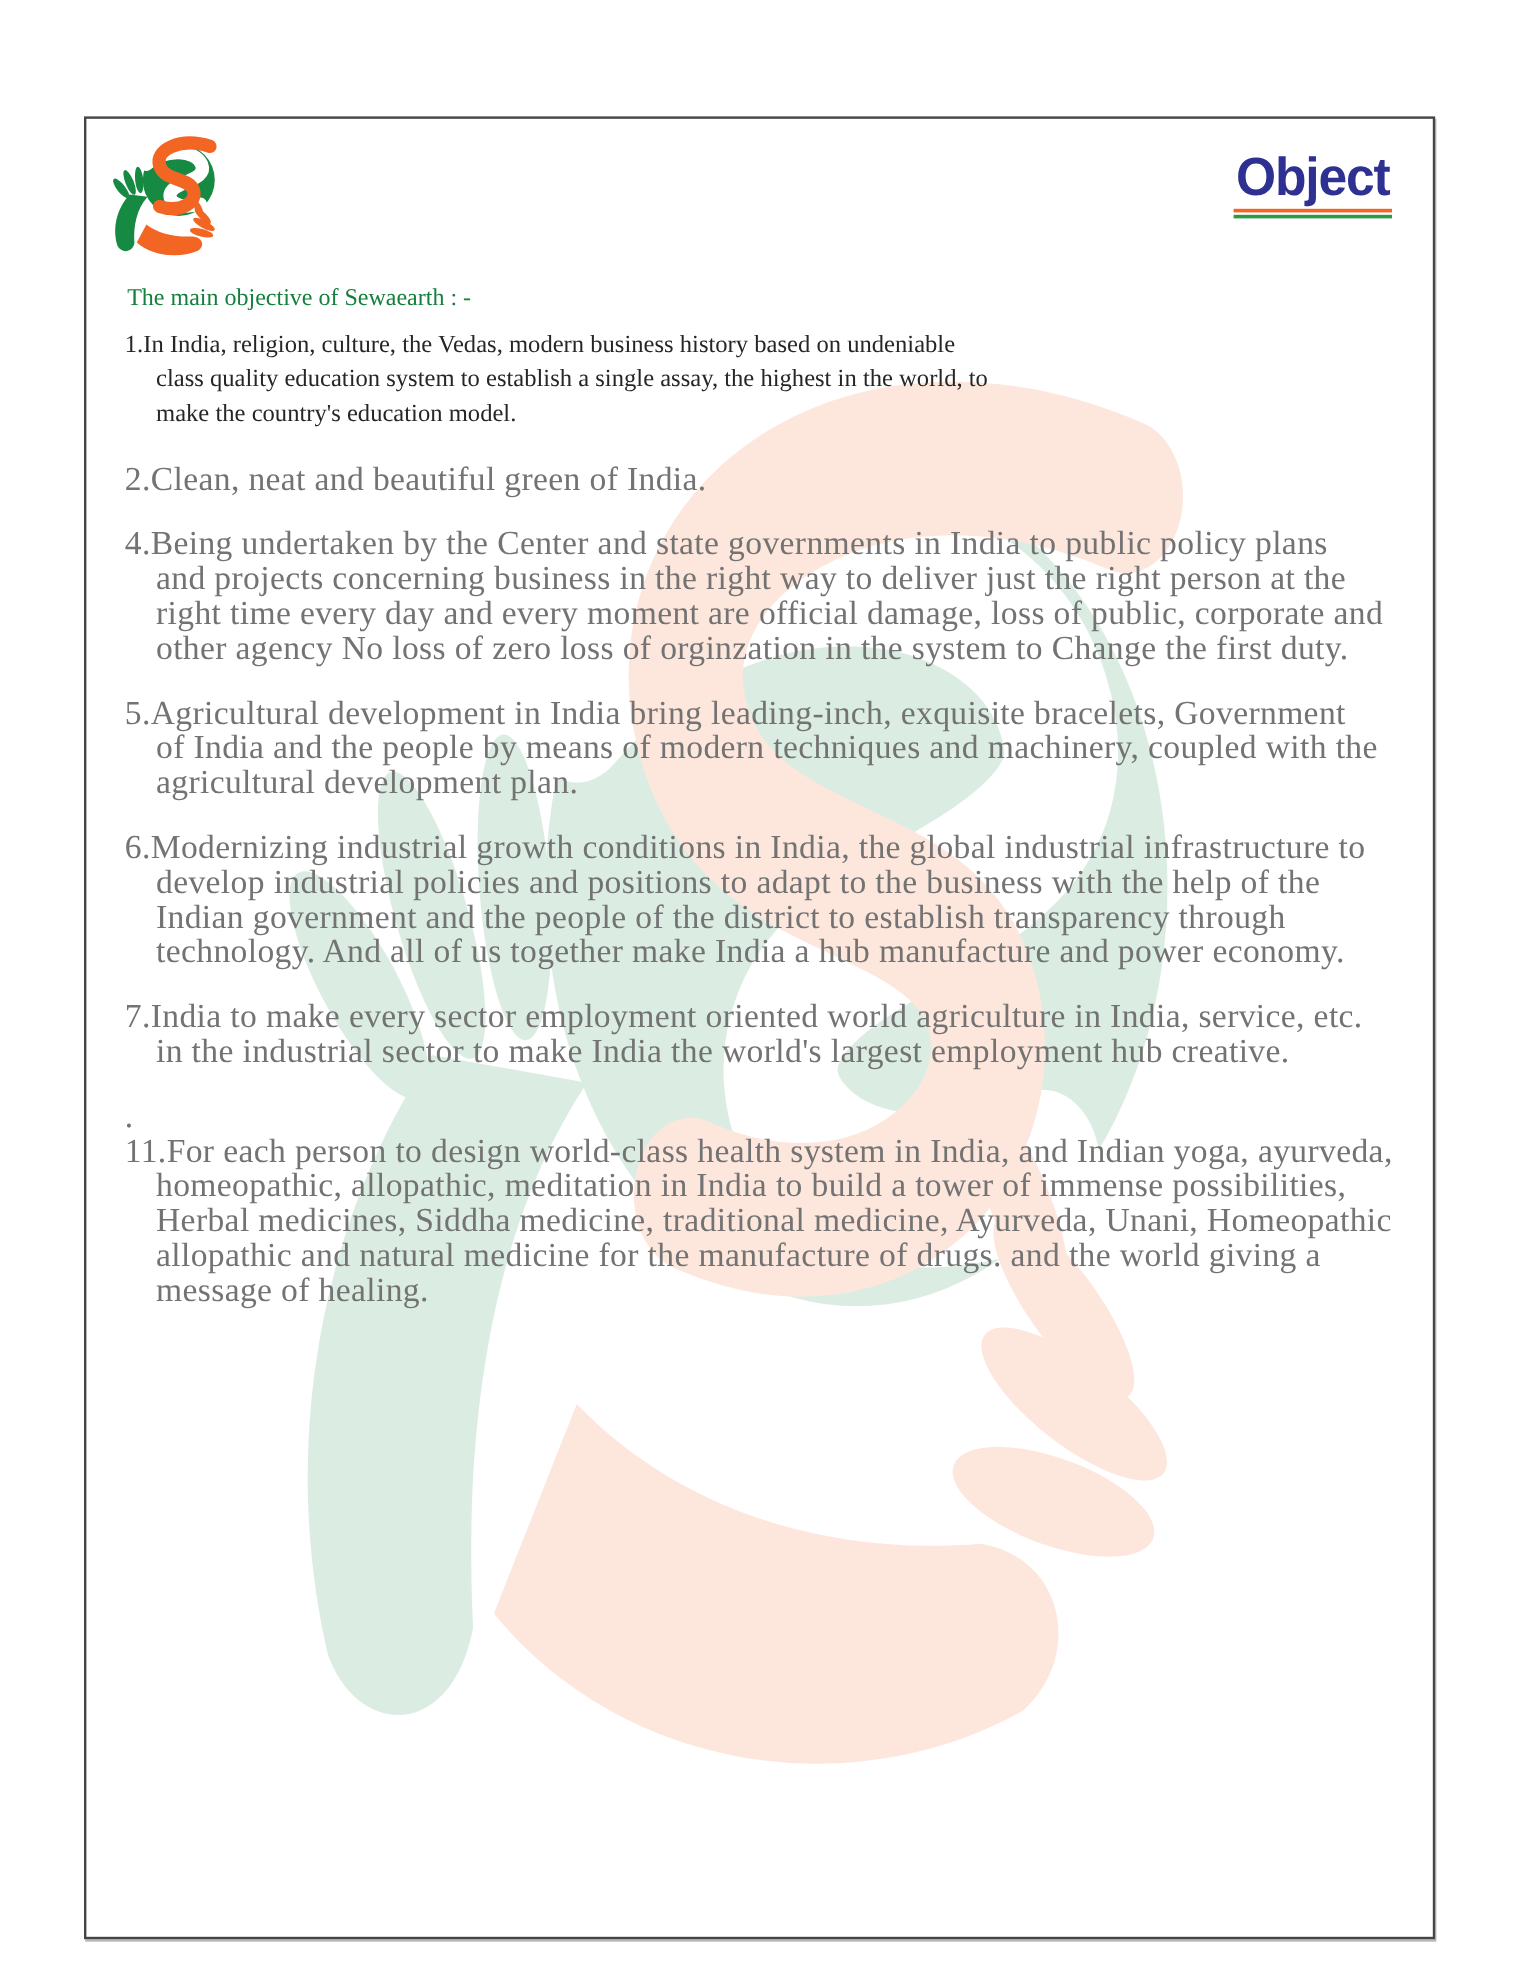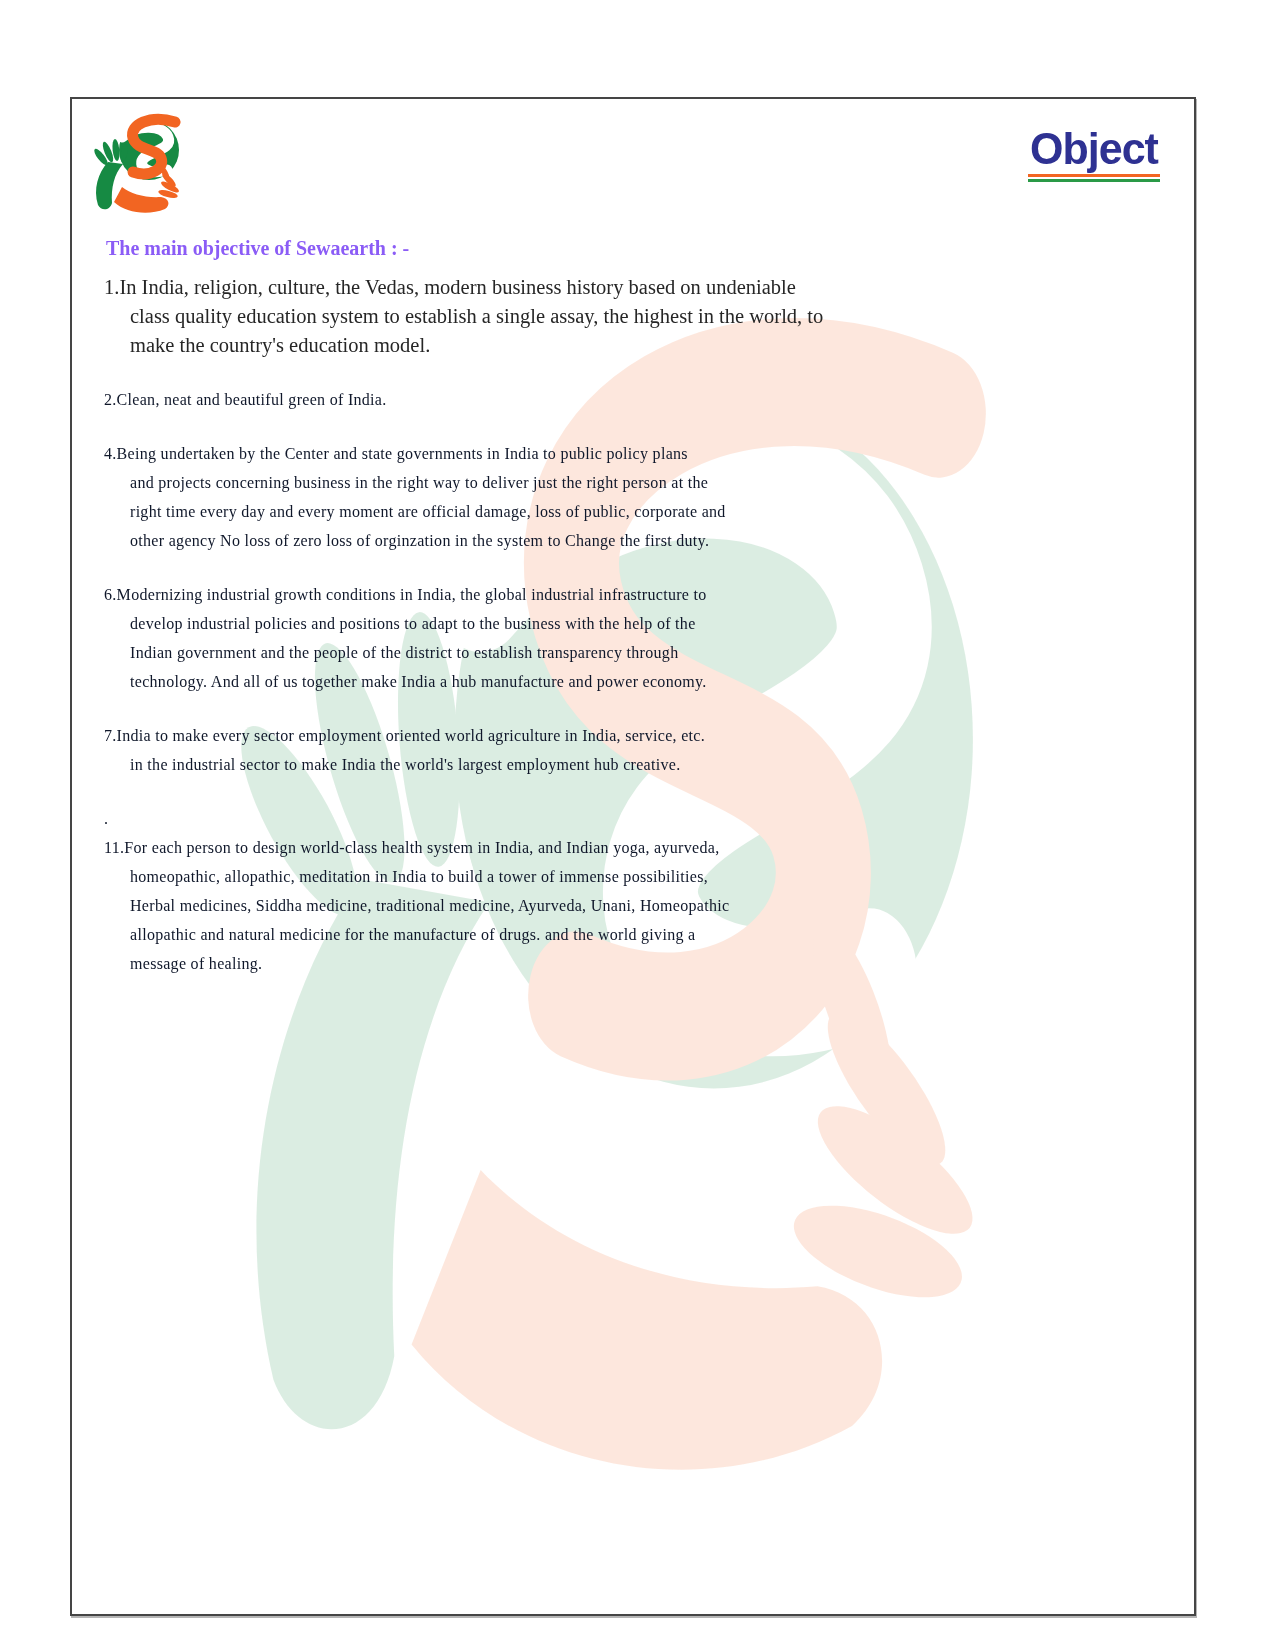--- a/index.html
+++ b/index.html
@@ -24,25 +24,25 @@
     font-family:"Liberation Sans",sans-serif;font-weight:bold;font-size:43px;
     line-height:46px;color:var(--blue,#2e3192);letter-spacing:-1px;margin:0;
     transform:scaleY(1.04);
   }
   .title-underline{margin-top:3px;}
   .title-underline .u-orange{height:3px;background:var(--orange,#f26522);margin-bottom:2px;}
   .title-underline .u-green{height:3px;background:var(--flag-green,#2a9a47);}
   
   .content{position:relative;padding:14px 0 0 32px;width:1088px;box-sizing:content-box;}
   .section-heading{
-    font-size:20px;font-weight:bold;color:#8b5cf6;margin:0 0 12px 2px;line-height:26px;
+    font-size:20px;font-weight:normal;color:#15803d;margin:0 0 12px 2px;line-height:26px;
   }
   p.item{
     margin:0 0 25px 0;padding-left:26px;text-indent:-26px;
-    font-size:16px;line-height:29px;color:#0f172a;letter-spacing:.3px;
+    font-size:28px;line-height:29px;color:#737373;letter-spacing:.3px;
   }
   p.item.sans{
     font-family:Liberation Serif, serif;font-size:20.5px;letter-spacing:0;color:#262626;
   }
   p.item.stray{margin:0;}
   
   .c-green{fill:var(--green,#168a43);}
   .c-orange{fill:var(--orange,#f26522);}
   .s-white{stroke:#fff;fill:none;stroke-linecap:round;}
   .s-orange{stroke:var(--orange,#f26522);fill:none;stroke-linecap:round;}
@@ -99,20 +99,21 @@
         </div>
       </div>
     </div>
 
     <div class="content">
       <p class="section-heading">The main objective of Sewaearth : -</p>
       <div id="objectives-list">
           <p class="item sans">1.In India, religion, culture, the Vedas, modern business history based on undeniable<br>class quality education system to establish a single assay, the highest in the world, to<br>make the country's education model.</p>
           <p class="item serif">2.Clean, neat and beautiful green of India.</p>
           <p class="item serif">4.Being undertaken by the Center and state governments in India to public policy plans<br>and projects concerning business in the right way to deliver just the right person at the<br>right time every day and every moment are official damage, loss of public, corporate and<br>other agency No loss of zero loss of orginzation in the system to Change the first duty.</p>
+          <p class="item serif">5.Agricultural development in India bring leading-inch, exquisite bracelets, Government<br>of India and the people by means of modern techniques and machinery, coupled with the<br>agricultural development plan.</p>
           <p class="item serif">6.Modernizing industrial growth conditions in India, the global industrial infrastructure to<br>develop industrial policies and positions to adapt to the business with the help of the<br>Indian government and the people of the district to establish transparency through<br>technology. And all of us together make India a hub manufacture and power economy.</p>
           <p class="item serif">7.India to make every sector employment oriented world agriculture in India, service, etc.<br>in the industrial sector to make India the world's largest employment hub creative.</p>
           <p class="item serif stray">.</p>
           <p class="item serif">11.For each person to design world-class health system in India, and Indian yoga, ayurveda,<br>homeopathic, allopathic, meditation in India to build a tower of immense possibilities,<br>Herbal medicines, Siddha medicine, traditional medicine, Ayurveda, Unani, Homeopathic<br>allopathic and natural medicine for the manufacture of drugs. and the world giving a<br>message of healing.</p>
         </div>
     </div>
 
   </div>
 
   <div id="page-next" class="page"></div>

